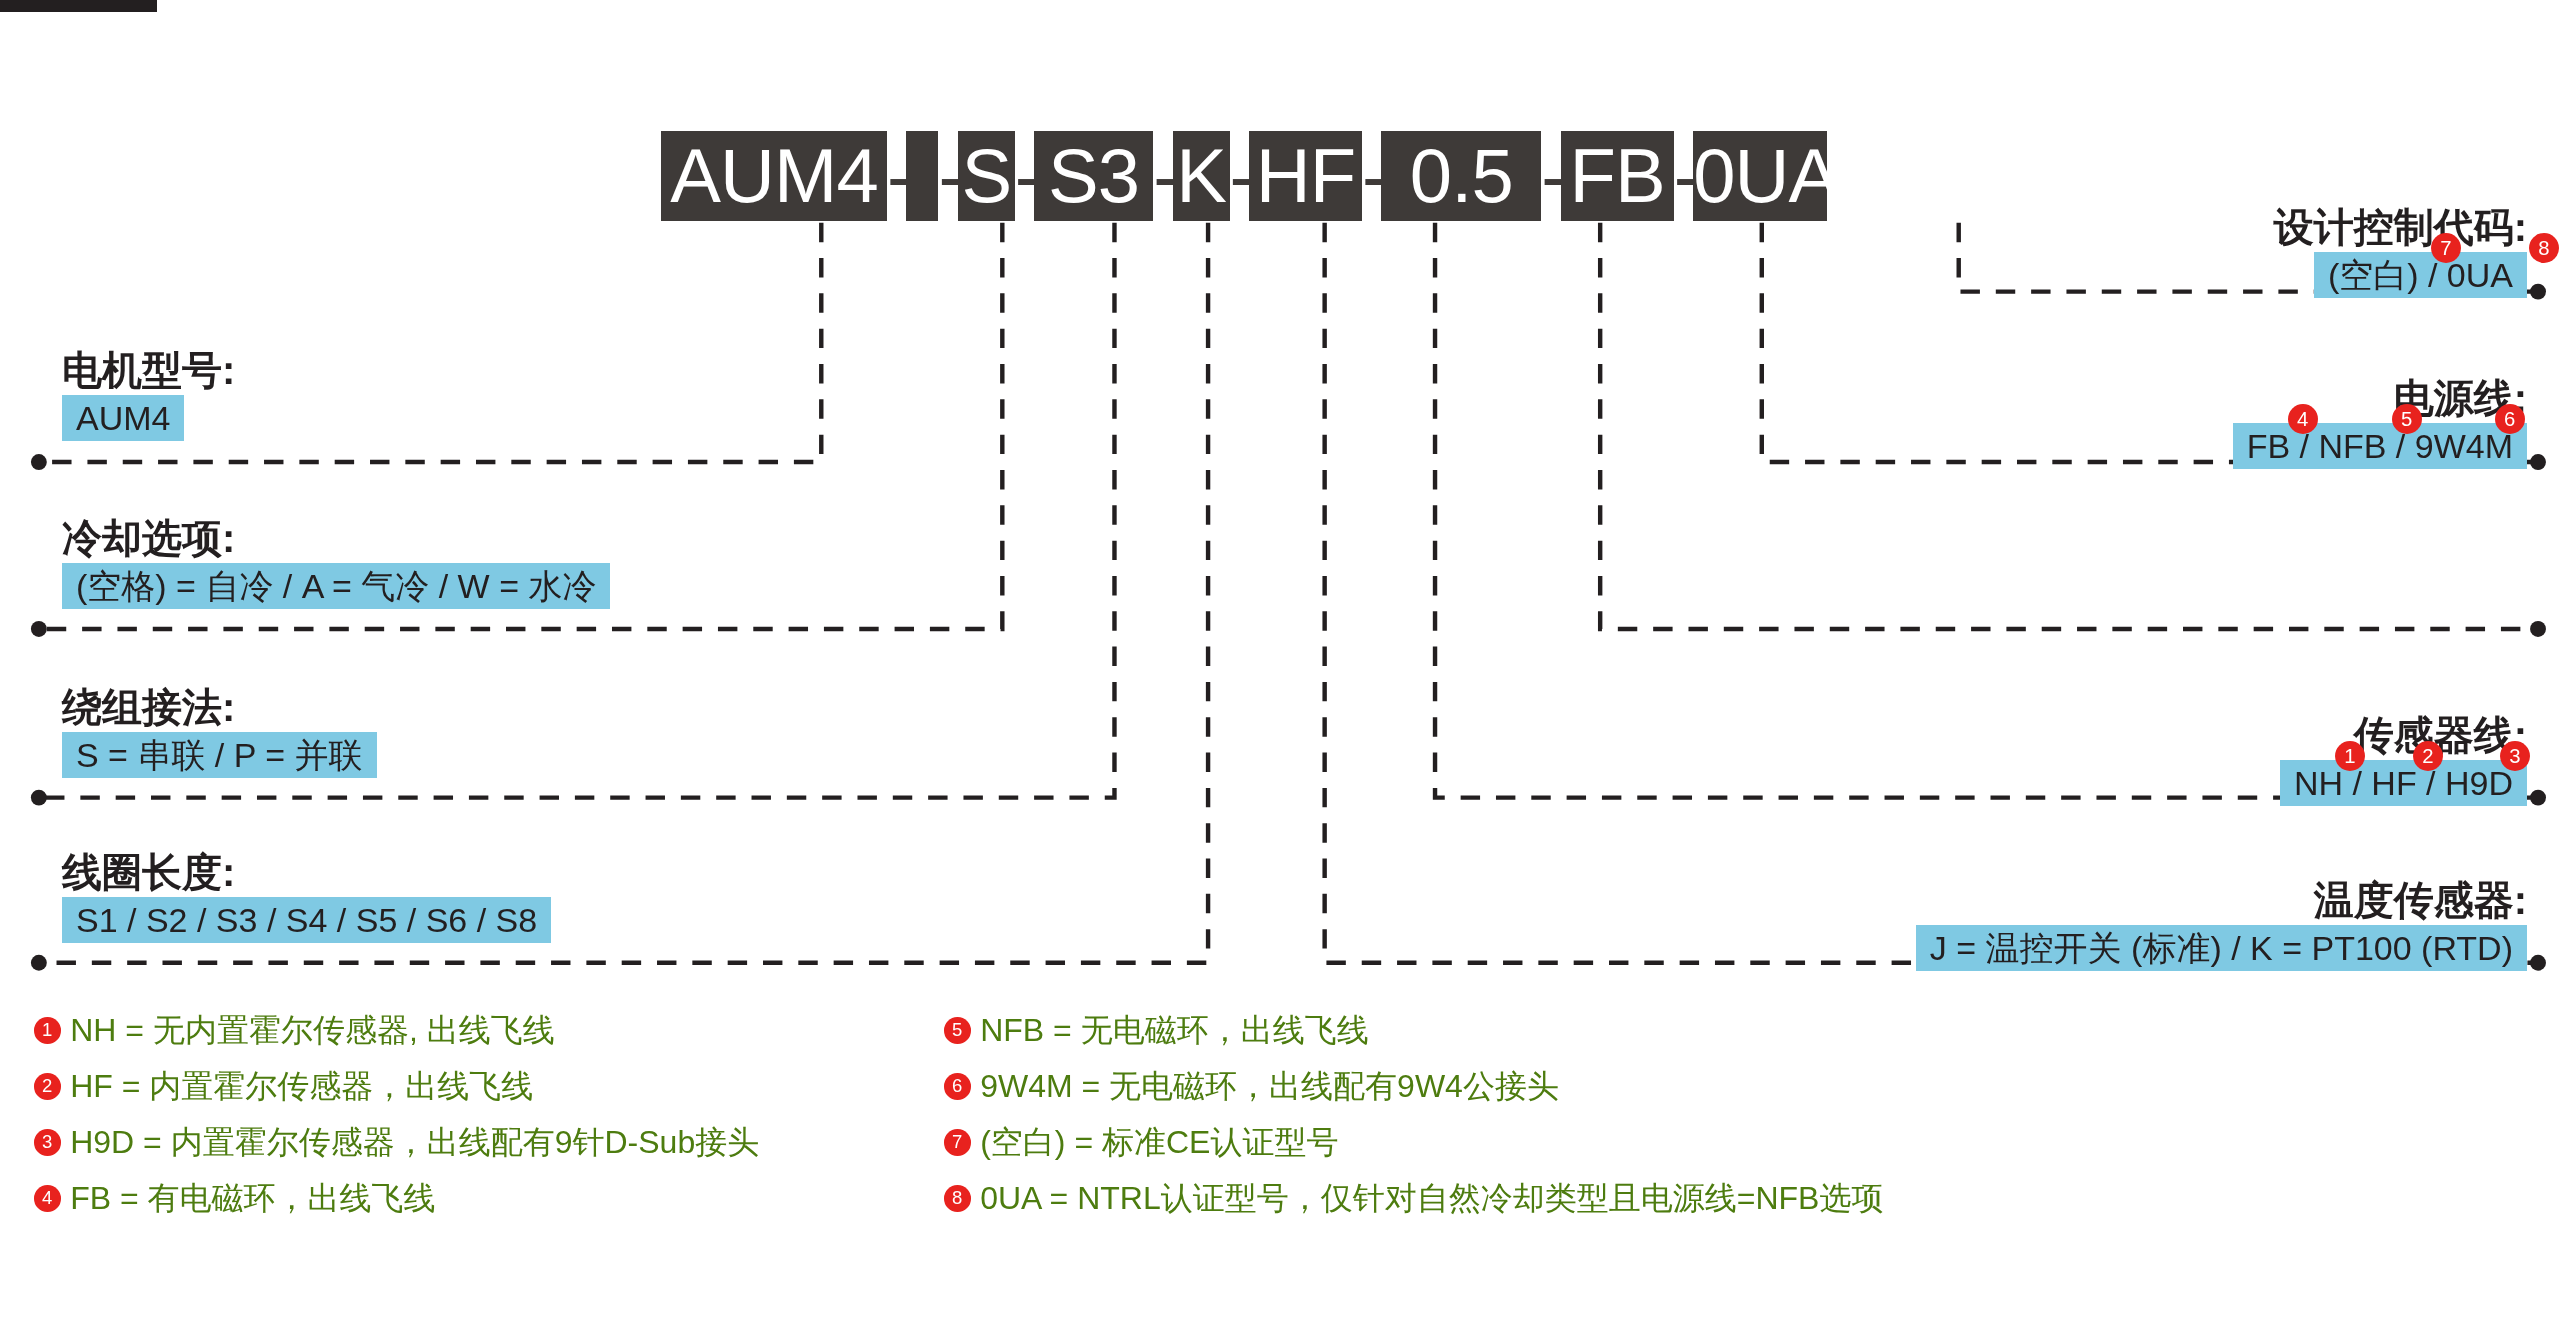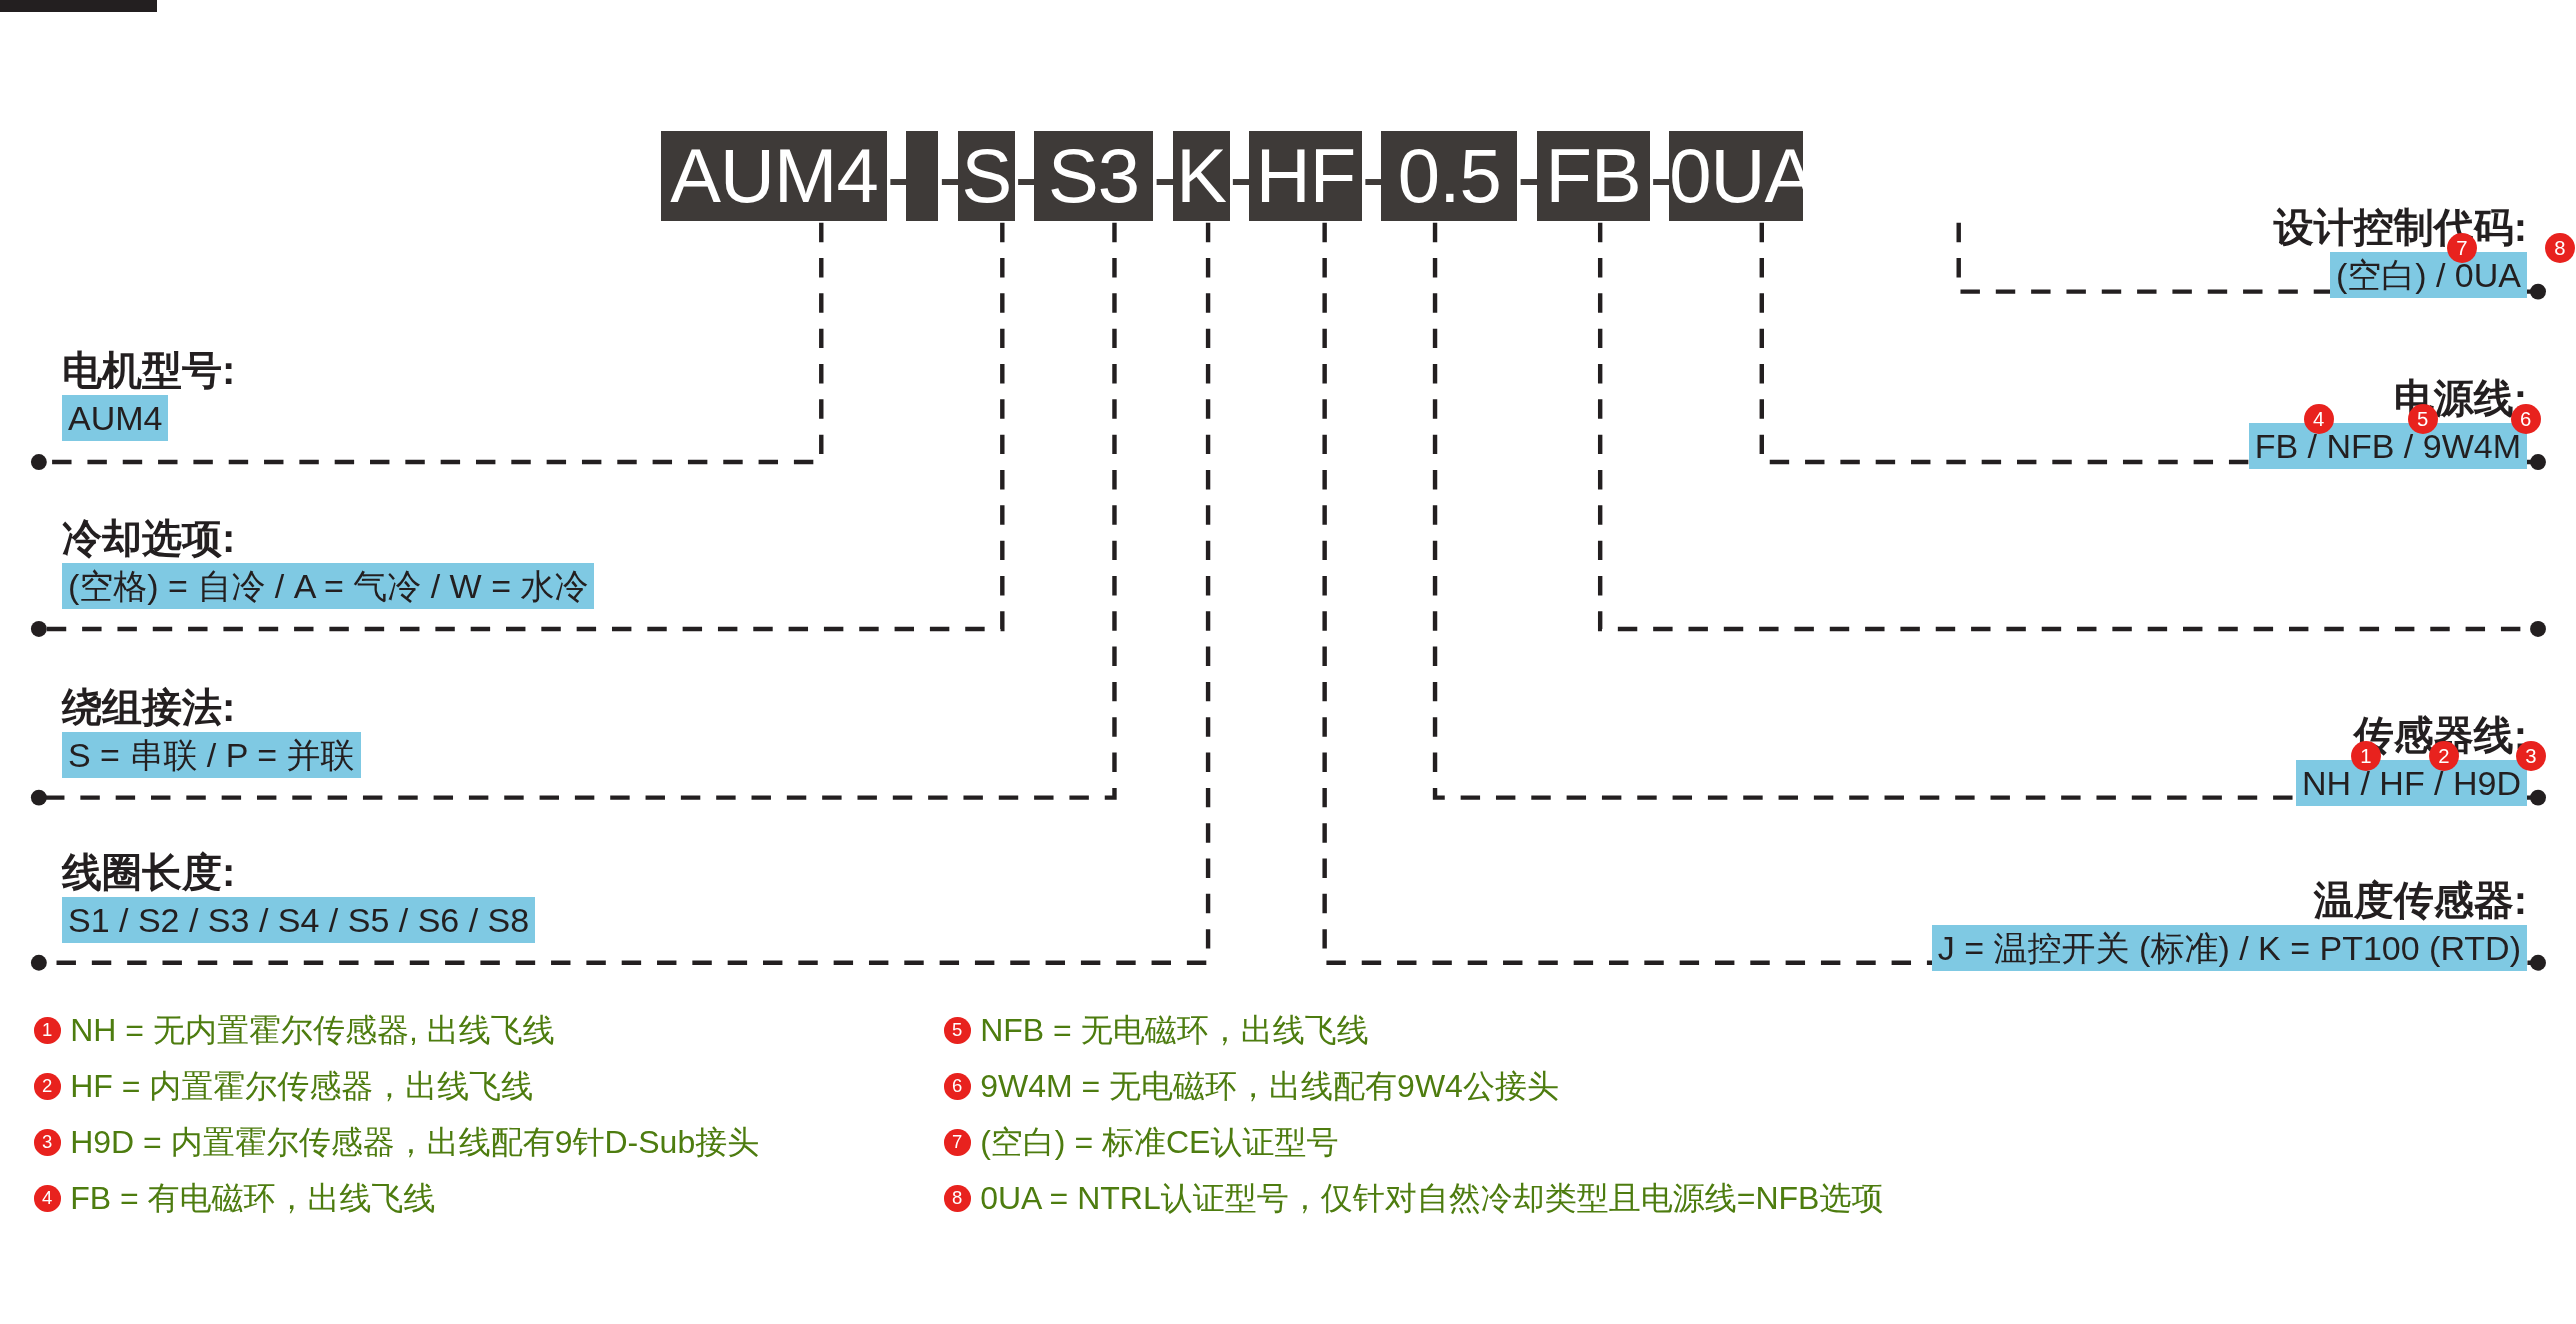--- a/index.html
+++ b/index.html
@@ -84,21 +84,21 @@
     white-space: nowrap;
     color: #231f20;
     font-family: "Liberation Sans", "DejaVu Sans", sans-serif;
   }
   .callout .co-value {
     display: inline-block;
     position: relative;
     background: #7fc9e3;
     font-size: 34px;
     line-height: 46px;
-    padding: 0 6px;
+    padding: 0 14px;
     white-space: nowrap;
     color: #231f20;
     font-family: "Liberation Sans", "DejaVu Sans", sans-serif;
   }
   .callout.left { text-align: left; }
   .callout.right { text-align: right; }
   .callout.right .co-title { text-align: right; margin-top: 28px; }
 
   
   .badge {
@@ -169,21 +169,21 @@
     <div class="pn-seg pn-blank"></div>
     <div class="pn-sep">-</div>
     <div class="pn-seg" style="width:57px;">S</div>
     <div class="pn-sep">-</div>
     <div class="pn-seg" style="width:119px;">S3</div>
     <div class="pn-sep">-</div>
     <div class="pn-seg" style="width:57px;">K</div>
     <div class="pn-sep">-</div>
     <div class="pn-seg" style="width:113px;">HF</div>
     <div class="pn-sep">-</div>
-    <div class="pn-seg" style="width:136px;">0.5</div>
+    <div class="pn-seg" style="width:160px;">0.5</div>
     <div class="pn-sep">-</div>
     <div class="pn-seg" style="width:113px;">FB</div>
     <div class="pn-sep">-</div>
     <div class="pn-seg" style="width:134px;">0UA</div>
   </div>
 
   <svg id="leaders" viewBox="0 0 2917 1500" xmlns="http://www.w3.org/2000/svg">
     <g fill="none" stroke="#231f20" stroke-width="5" stroke-dasharray="22 18" stroke-linecap="butt">
 
       <path d="M 930 252 L 930 523 L 44 523"></path>

